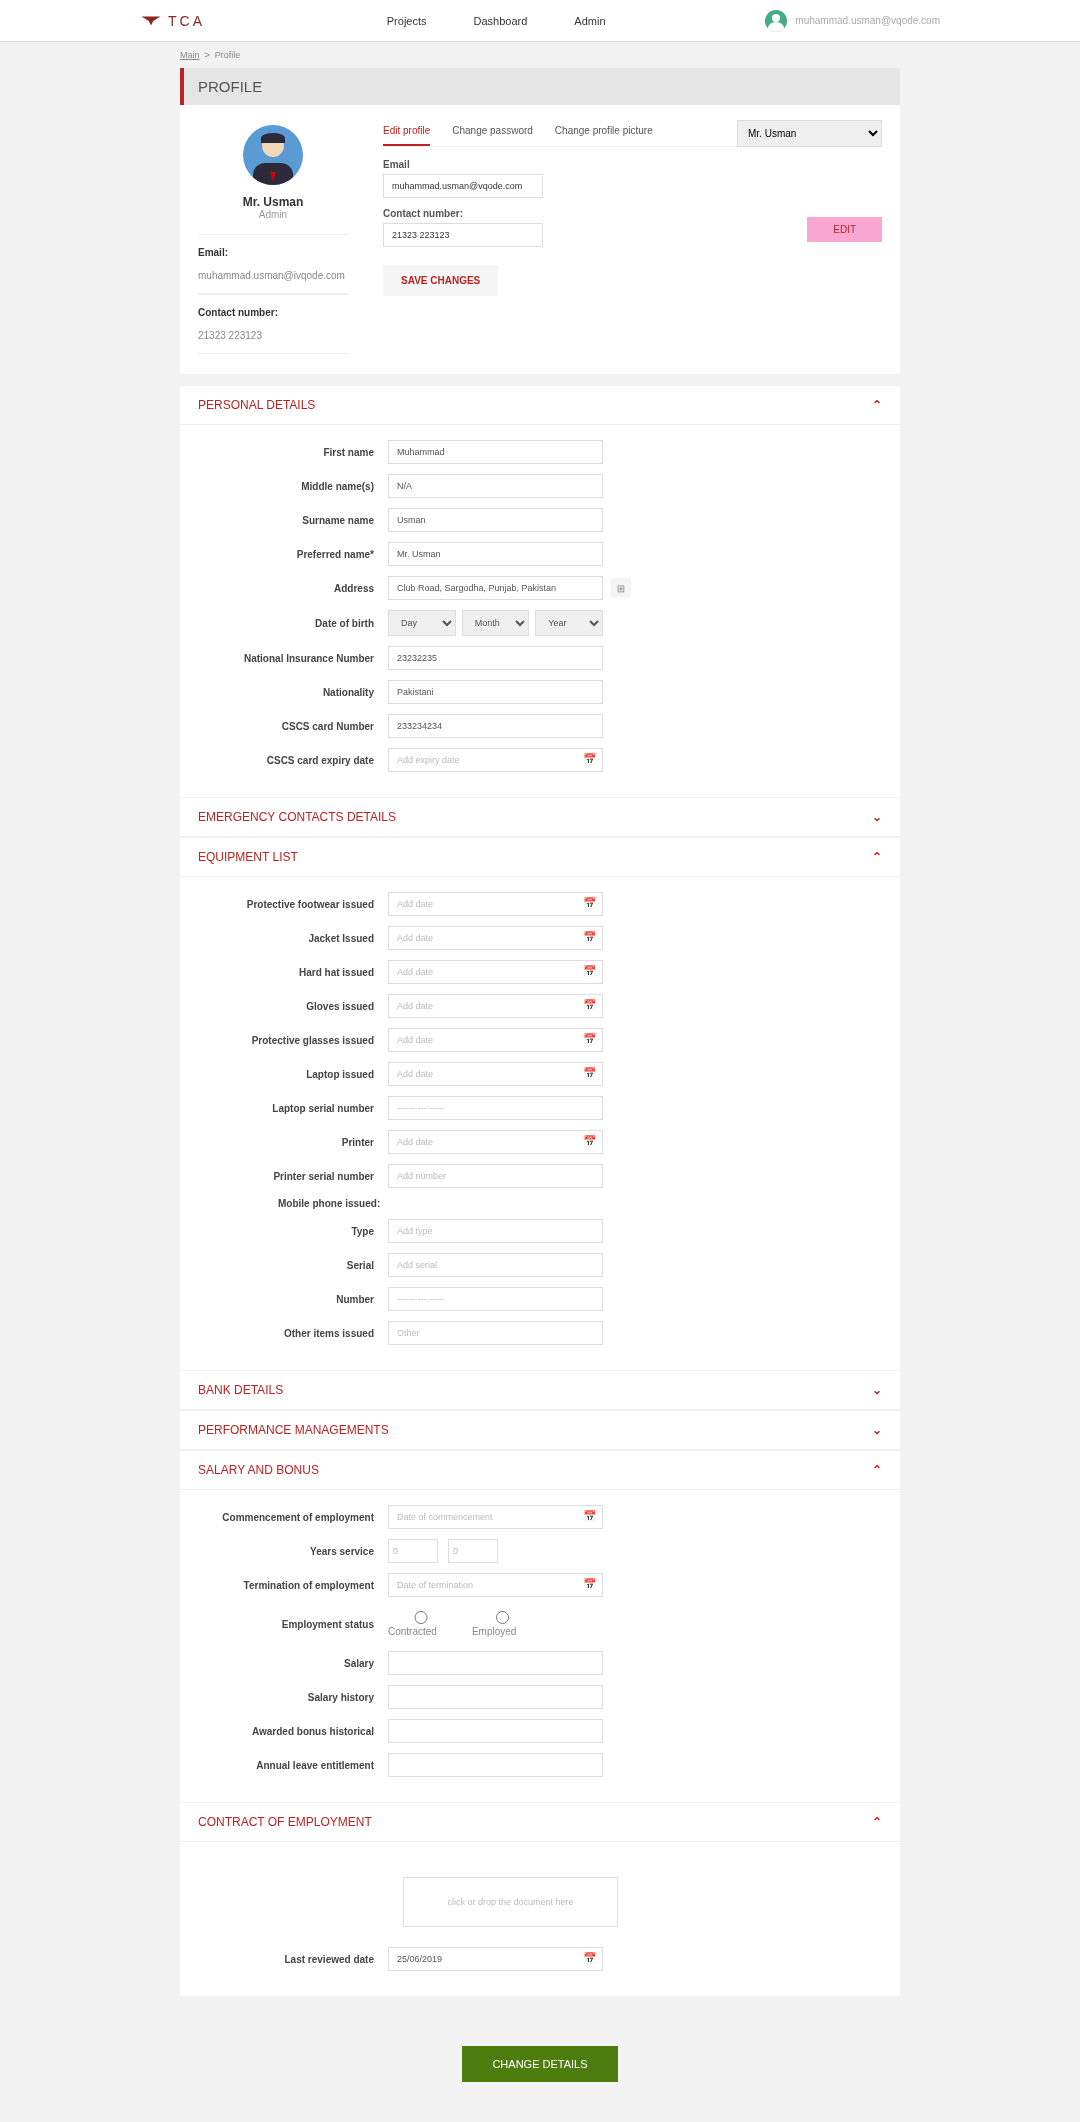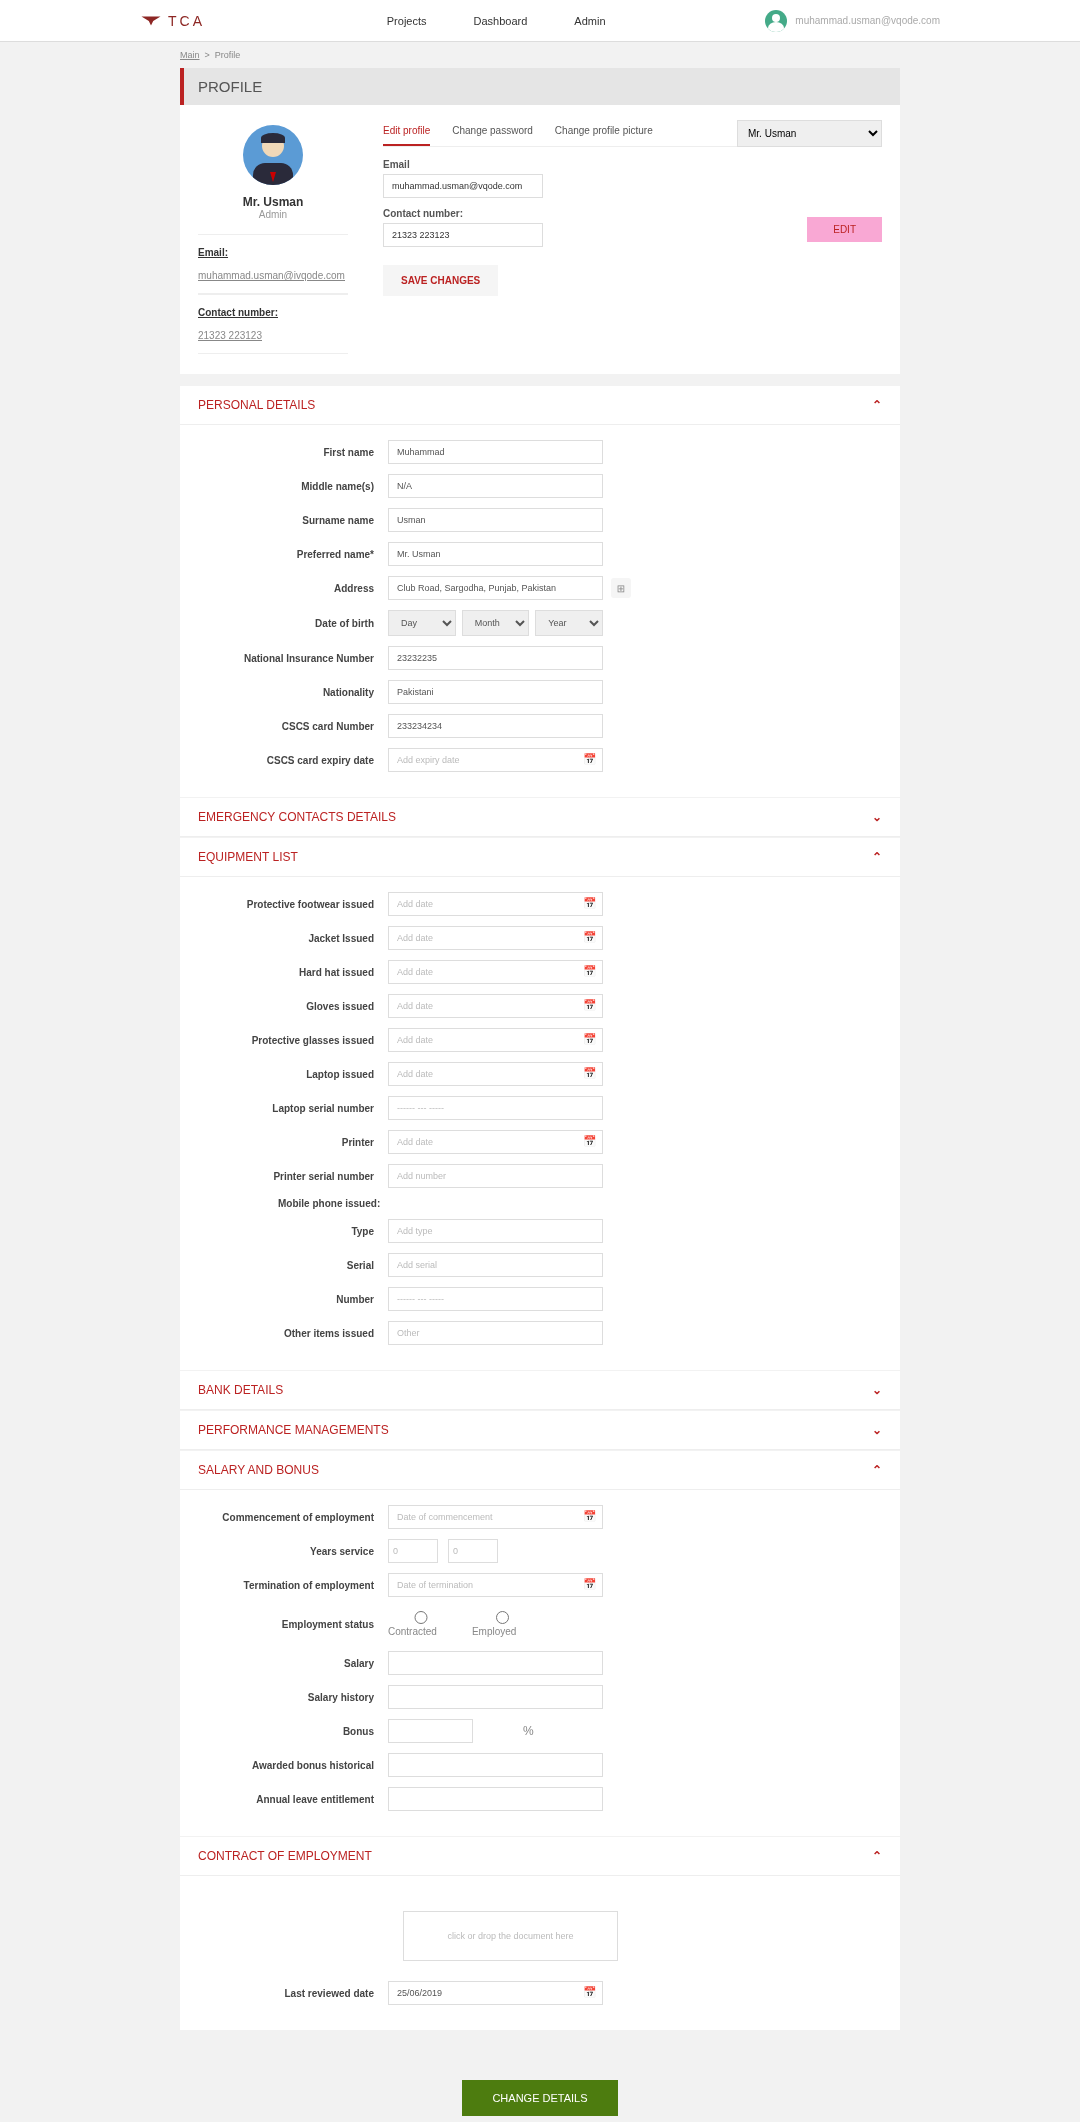--- a/index.html
+++ b/index.html
@@ -22,21 +22,21 @@
 .profile-top { display: flex; gap: 35px; }
 .profile-left { width: 150px; text-align: center; flex-shrink: 0; }
 .avatar-lg { width: 60px; height: 60px; border-radius: 50%; background: #5b9bd5; margin: 0 auto 10px; position: relative; overflow: hidden; }
 .avatar-lg::before { content: ''; position: absolute; width: 22px; height: 22px; background: #f0d8b8; border-radius: 50%; top: 10px; left: 19px; }
 .avatar-lg::after { content: ''; position: absolute; width: 40px; height: 30px; background: #2a2a3a; border-radius: 12px 12px 0 0; bottom: -8px; left: 10px; }
 .avatar-hair { position: absolute; width: 24px; height: 10px; background: #2a2a3a; border-radius: 50% 50% 0 0; top: 8px; left: 18px; z-index: 1; }
 .avatar-tie { position: absolute; width: 0; height: 0; border-left: 3px solid transparent; border-right: 3px solid transparent; border-top: 10px solid #c00; bottom: 3px; left: 27px; z-index: 2; }
 .profile-name { font-size: 12px; font-weight: bold; color: #333; }
 .profile-role { font-size: 10px; color: #999; margin-bottom: 14px; }
 .profile-info { text-align: left; font-size: 10px; border-top: 1px solid #eee; border-bottom: 1px solid #eee; }
-.profile-info div { padding: 6px 0; text-decoration: underline; }
+.profile-info div { padding: 6px 0; }
 .profile-info .lab { font-weight: bold; color: #333; }
 .profile-info .val { color: #888; }
 .profile-right { flex: 1; position: relative; }
 .tabs { display: flex; gap: 22px; font-size: 10px; border-bottom: 1px solid #eee; margin-bottom: 12px; }
 .tab { padding: 0 0 8px; color: #555; cursor: pointer; }
 .tab.active { color: #b22; border-bottom: 2px solid #b22; }
 .side-dropdown { position: absolute; right: 0; top: -5px; width: 145px; }
 .side-dropdown select { width: 100%; font-size: 10px; padding: 6px; border: 1px solid #ddd; }
 .side-edit { position: absolute; right: 0; top: 52px; background: #f9a8d4; color: #b22; border: none; padding: 7px 26px; font-size: 10px; cursor: pointer; font-weight: normal; margin-top: 40px; }
 .form-row { margin-bottom: 10px; }
@@ -307,27 +307,20 @@
         </div>
       <div class="field-row">
           <div class="field-label">Salary</div>
           <div class="field-input"><input style=""></div>
         </div>
       <div class="field-row">
           <div class="field-label">Salary history</div>
           <div class="field-input"><input style=""></div>
         </div>
       <div class="field-row">
-          <div class="field-label">Bonus</div>
-          <div class="field-input bonus-pct">
-            <input style="">
-            <span>%</span>
-          </div>
-        </div>
-      <div class="field-row">
           <div class="field-label">Awarded bonus historical</div>
           <div class="field-input"><input style=""></div>
         </div>
       <div class="field-row">
           <div class="field-label">Annual leave entitlement</div>
           <div class="field-input"><input style=""></div>
         </div>
     </div>
   </div>
 

